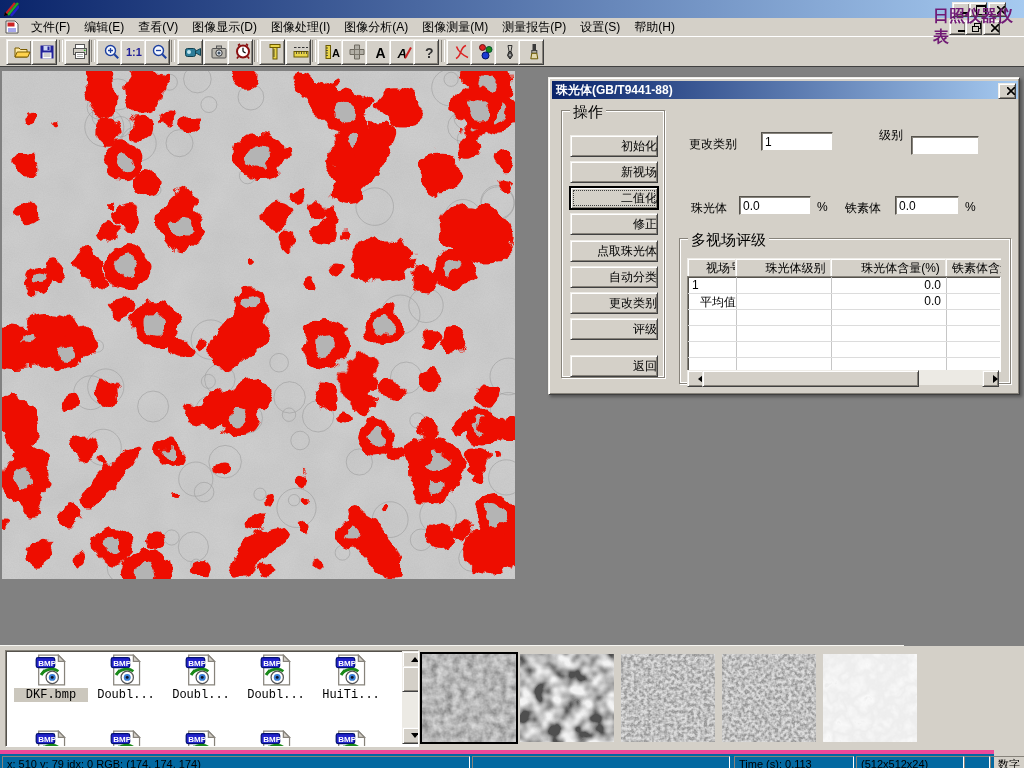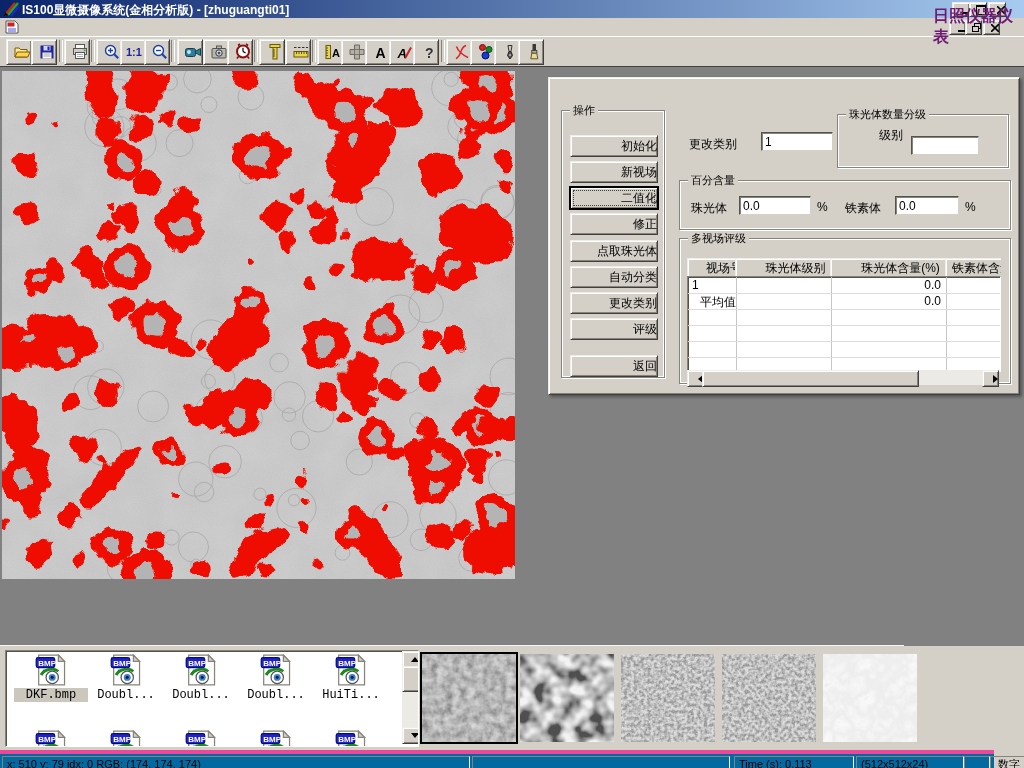--- a/index.html
+++ b/index.html
@@ -10,21 +10,21 @@
   
   .out{background:#d4d0c8;border:1px solid;border-color:#efede8 #404040 #404040 #efede8;
     box-shadow:inset 1px 1px 0 #fff, inset -1px -1px 0 #87837b;}
   .sunk{background:#fff;border:1px solid;border-color:#87837b #fff #fff #87837b;
     box-shadow:inset 1px 1px 0 #55524c;}
   .field{background:#fff;border:1px solid;border-color:#55524c #d4d0c8 #d4d0c8 #55524c;
     box-shadow:inset 1px 1px 0 #87837b;font-size:12px;padding:0 3px;font-family:inherit;}
   .btn{display:flex;align-items:center;justify-content:flex-end;cursor:default;
     font-size:12px;line-height:14px;white-space:nowrap;}
   .grp{border:1px solid #87837b;box-shadow:inset 1px 1px 0 #fff,inset -1px -1px 0 #fff,1px 1px 0 #fff;}
-  .leg{position:absolute;top:-8px;left:8px;background:#d4d0c8;padding:0 3px;font-size:11px;}
+  .leg{position:absolute;top:-8px;left:8px;background:#d4d0c8;padding:0 3px;font-size:15px;}
   
   #titlebar{left:0;top:0;width:1024px;height:18px;background:linear-gradient(90deg,#0a246a,#a6caf0);
     display:flex;align-items:center;color:#fff;font-weight:bold;}
   .dlg-title{background:linear-gradient(90deg,#0a246a,#a6caf0);color:#fff;font-weight:bold;
     display:flex;align-items:center;padding-left:4px;}
   .wbtn{width:16px;height:13px;}
   
   .mitem{display:inline-block;padding:2px 7px;line-height:14px;}
   
   #toolbar{left:0;top:36px;width:1024px;height:30px;background:#d4d0c8;
@@ -50,40 +50,42 @@
 
 <div id="screen">
 
   <div id="titlebar" class="abs">
     <svg class="abs" style="left:3px;top:1px" width="16" height="16" viewBox="0 0 16 16">
       <path d="M2 14L12 2" stroke="#c22" stroke-width="2.4" fill="none"></path>
       <path d="M5 14L15 2" stroke="#2a2" stroke-width="2.4" fill="none"></path>
       <path d="M8 15L16 5" stroke="#22c" stroke-width="2.4" fill="none"></path>
       <path d="M1 15l4-1-3-3z" fill="#000"></path>
     </svg>
-    <span class="abs" style="left:22px;top:2px;font-size:12px">IS100显微摄像系统(金相分析版) - [zhuguangti01]</span>
     <div class="abs out wbtn btn" style="right:54px;top:2px">
         <span style="width:7px;border-bottom:2px solid #000;margin-top:6px"></span>
       </div>
     <div class="abs out wbtn btn" style="right:37px;top:2px">
         <span style="width:8px;height:7px;border:1px solid #000;border-top-width:2px"></span>
       </div>
     <div class="abs out wbtn btn" style="right:18px;top:2px">
       <svg width="8" height="8" viewBox="0 0 8 8">
           <path d="M0 0l8 8M8 0l-8 8" stroke="#000" stroke-width="1.6"></path>
         </svg>
     </div>
   </div>
 
   <div class="abs" style="left:0;top:18px;width:1024px;height:18px;background:#d4d0c8">
     <svg class="abs" style="left:5px;top:2px" width="14" height="14" viewBox="0 0 14 14">
       <path d="M1 1h9l3 3v9H1z" fill="#fff" stroke="#555"></path>
       <rect x="2.5" y="2.5" width="7" height="4" fill="#c22"></rect>
       <path d="M3 9h8M3 11h8" stroke="#22c" stroke-width="0.8"></path>
     </svg>
+    <div class="abs" style="left:24px;top:0">
+      <span class="mitem">文件(F)</span><span class="mitem">编辑(E)</span><span class="mitem">查看(V)</span><span class="mitem">图像显示(D)</span><span class="mitem">图像处理(I)</span><span class="mitem">图像分析(A)</span><span class="mitem">图像测量(M)</span><span class="mitem">测量报告(P)</span><span class="mitem">设置(S)</span><span class="mitem">帮助(H)</span>
+    </div>
     <div class="abs out btn" style="right:58px;top:2px;width:15px;height:13px">
         <span style="width:7px;border-bottom:2px solid #000;margin-top:6px"></span>
       </div>
     <div class="abs out btn" style="right:42px;top:2px;width:15px;height:13px">
       <svg width="9" height="9" viewBox="0 0 9 9">
           <rect x="2.5" y="0.5" width="6" height="5" fill="none" stroke="#000"></rect>
           <rect x="0.5" y="3.5" width="6" height="5" fill="#d4d0c8" stroke="#000"></rect>
         </svg>
     </div>
     <div class="abs out btn" style="right:24px;top:2px;width:15px;height:13px">
@@ -542,46 +544,48 @@
           <circle cx="91.6" cy="416.7" r="3.3" fill="#ee0f00"></circle>
           <circle cx="267.1" cy="428.5" r="5.9" fill="#ee0f00"></circle>
           <circle cx="341.1" cy="347.5" r="5.9" fill="#ee0f00"></circle>
           <circle cx="241.6" cy="3.8" r="11.9" fill="#ee0f00"></circle>
           <circle cx="4.7" cy="454.7" r="4.2" fill="#ee0f00"></circle>
           <circle cx="329.5" cy="55.0" r="6.1" fill="#ee0f00"></circle>
         </g>
     </svg>
 
     <div class="abs out" style="left:548px;top:10px;width:470px;height:316px;background:#d4d0c8;box-shadow:inset 1px 1px 0 #fff, inset -1px -1px 0 #87837b, 2px 2px 3px rgba(0,0,0,.35)">
+      <div class="dlg-title abs" style="left:3px;top:3px;width:462px;height:18px">
+        <span style="font-size:12px">珠光体(GB/T9441-88)</span>
+        <div class="abs out btn" style="right:2px;top:2px;width:16px;height:14px">
+          <svg width="8" height="8" viewBox="0 0 8 8">
+              <path d="M0 0l8 8M8 0l-8 8" stroke="#000" stroke-width="1.6"></path>
+            </svg>
+        </div>
+      </div>
 
       <div class="abs grp" style="left:12px;top:32px;width:102px;height:266px">
         <span class="leg">操作</span>
       </div>
       <div class="abs out btn" style="left:21px;top:57px;width:86px;height:20px">初始化</div>
       <div class="abs out btn" style="left:21px;top:83px;width:86px;height:20px">新视场</div>
       <div class="abs out btn focusbtn" style="left:21px;top:109px;width:86px;height:20px">二值化</div>
       <div class="abs out btn" style="left:21px;top:135px;width:86px;height:20px">修正</div>
       <div class="abs out btn" style="left:21px;top:162px;width:86px;height:20px">点取珠光体</div>
       <div class="abs out btn" style="left:21px;top:188px;width:86px;height:20px">自动分类</div>
       <div class="abs out btn" style="left:21px;top:214px;width:86px;height:20px">更改类别</div>
       <div class="abs out btn" style="left:21px;top:240px;width:86px;height:20px">评级</div>
       <div class="abs out btn" style="left:21px;top:277px;width:86px;height:20px">返回</div>
 
       <span class="abs" style="left:140px;top:58px">更改类别</span>
       <input class="abs field" style="left: 212px; top: 54px; width: 64px; height: 17px;" value="1">
 
-      <div class="abs grp" style="left:288px;top:36px;width:170px;height:52px">
-        <span class="leg">珠光体数量分级</span>
-      </div>
       <span class="abs" style="left:330px;top:49px">级别</span>
       <input class="abs field" style="left: 362px; top: 58px; width: 60px; height: 17px;" value="">
 
-      <div class="abs grp" style="left:130px;top:102px;width:330px;height:48px">
-        <span class="leg">百分含量</span>
-      </div>
       <span class="abs" style="left:142px;top:122px">珠光体</span>
       <input class="abs field" style="left: 190px; top: 118px; width: 64px; height: 17px;" value="0.0">
       <span class="abs" style="left:268px;top:122px">%</span>
       <span class="abs" style="left:296px;top:122px">铁素体</span>
       <input class="abs field" style="left: 346px; top: 118px; width: 56px; height: 17px;" value="0.0">
       <span class="abs" style="left:416px;top:122px">%</span>
 
       <div class="abs grp" style="left:130px;top:160px;width:330px;height:144px">
         <span class="leg">多视场评级</span>
       </div>

